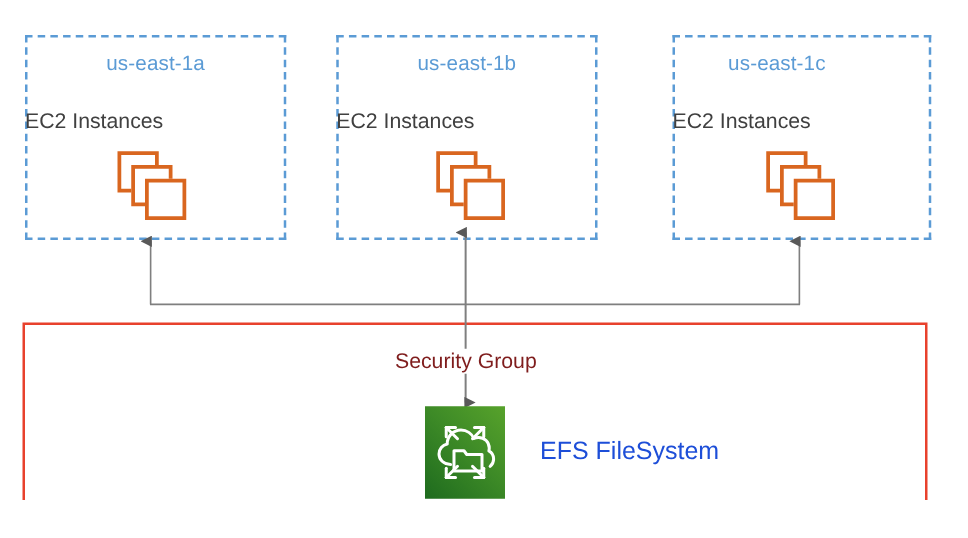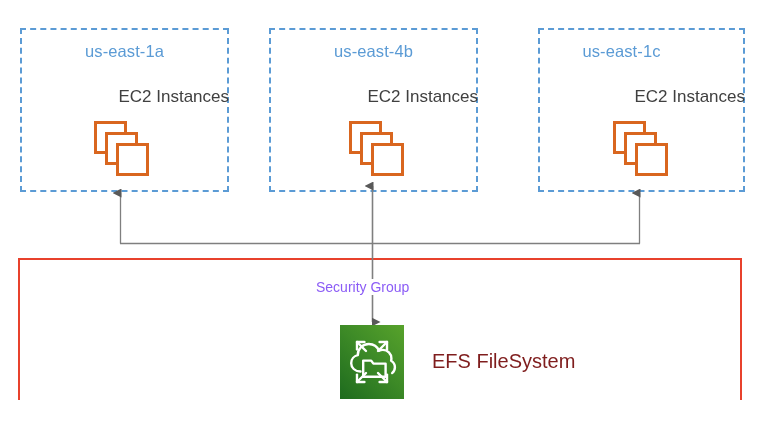--- a/index.html
+++ b/index.html
@@ -30,21 +30,21 @@
     text-align: center;
     color: #5B9BD5;
     font-size: 16.5px;
     letter-spacing: .1px;
     white-space: nowrap;
   }
   .az-subtitle {
     position: absolute;
     left: 0;
     right: 0;
-    text-align: right;
+    text-align: left;
     color: #404040;
     font-size: 17px;
     white-space: nowrap;
   }
 
   
   .ec2-icon {
     position: absolute;
     width: 62px;
     height: 56px;
@@ -63,43 +63,43 @@
 
   
   #security-group-box {
     position: absolute;
     box-sizing: border-box;
     border: 2px solid #E8412C;
     background: transparent;
   }
   #security-group-label {
     position: absolute;
-    color: #8b5cf6;
-    font-size: 14px;
+    color: #7f1d1d;
+    font-size: 17px;
     white-space: nowrap;
     z-index: 6;
     background: #ffffff;
     padding: 0 2px;
   }
 
   
   #efs-icon {
     position: absolute;
     left: 340px;
     top: 325px;
     width: 64px;
     height: 74px;
     background: linear-gradient(225deg, #57A22B 0%, #3E8B27 45%, #1E6B1E 100%);
     z-index: 5;
   }
   #efs-label {
     position: absolute;
     left: 432px;
     top: 350px;
-    color: #7f1d1d;
+    color: #1d4ed8;
     font-size: 20px;
     white-space: nowrap;
   }
 
   
   #connectors {
     position: absolute;
     left: 0; top: 0;
     width: 774px;
     height: 430px;
@@ -115,21 +115,21 @@
   <div class="az-box" style="left:20px; top:28px; width:209px; height:164px;"></div>
   <div class="az-title" style="left:20px; width:209px; top:42px;">us-east-1a</div>
   <div class="az-subtitle" style="left:20px; width:209px; top:87px;">EC2 Instances</div>
   <div class="ec2-icon" style="left:94px; top:121px;">
     <div class="ec2-sq s1"></div>
     <div class="ec2-sq s2"></div>
     <div class="ec2-sq s3"></div>
   </div>
 
   <div class="az-box" style="left:269px; top:28px; width:209px; height:164px;"></div>
-  <div class="az-title" style="left:269px; width:209px; top:42px;">us-east-4b</div>
+  <div class="az-title" style="left:269px; width:209px; top:42px;">us-east-1b</div>
   <div class="az-subtitle" style="left:269px; width:209px; top:87px;">EC2 Instances</div>
   <div class="ec2-icon" style="left:349px; top:121px;">
     <div class="ec2-sq s1"></div>
     <div class="ec2-sq s2"></div>
     <div class="ec2-sq s3"></div>
   </div>
 
   <div class="az-box" style="left:538px; top:28px; width:207px; height:164px;"></div>
   <div class="az-title" style="left:518px; width:207px; top:42px;">us-east-1c</div>
   <div class="az-subtitle" style="left:538px; width:207px; top:87px;">EC2 Instances</div>

